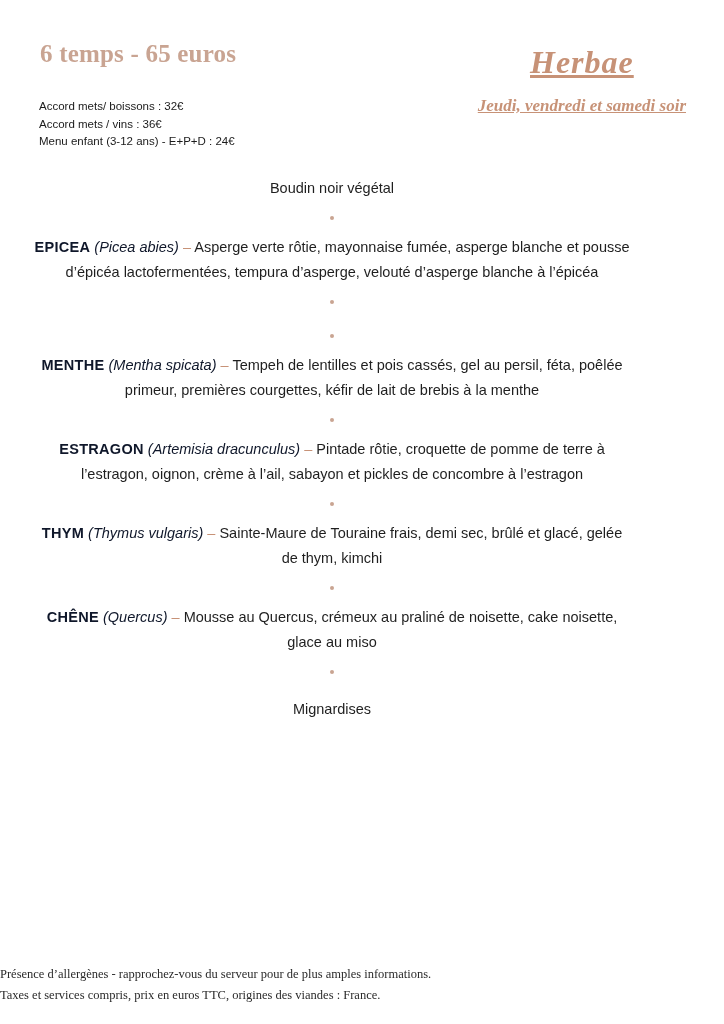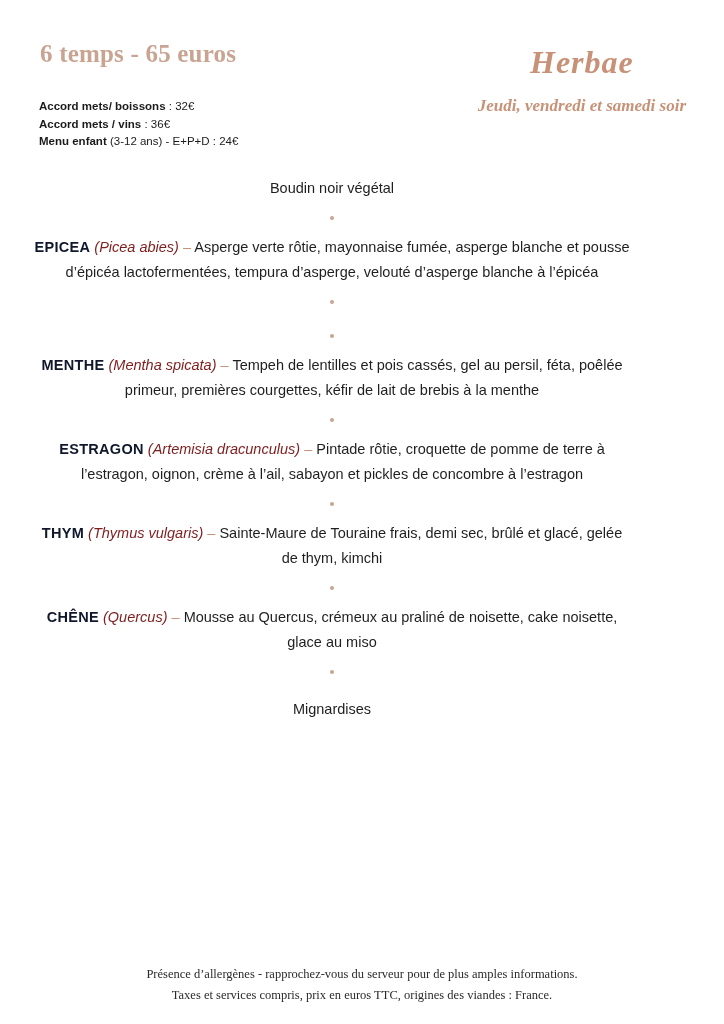--- a/index.html
+++ b/index.html
@@ -45,34 +45,35 @@
     left: 39px;
     top: 98px;
     font-size: 11.5px;
     color: #1b1b1b;
     line-height: 17.5px;
   }
   .price-line {
     white-space: nowrap;
   }
   .price-line .lbl {
-    font-weight: 700;
+    font-weight: 400;
     text-align: right;
   }
   .price-line .val {
     font-weight: 400;
   }
 
   .brand {
     position: absolute;
     right: 38px;
     top: 44px;
     text-align: center;
     font-family: "Liberation Serif", serif;
     color: #c79277;
+    text-decoration: underline;
   }
   .brand-name {
     font-size: 32px;
     font-style: italic;
     font-weight: 700;
     line-height: 36px;
     letter-spacing: 1px;
   }
   .brand-days {
     font-size: 17px;
@@ -103,21 +104,21 @@
   }
   .course-line {
     padding: 0 2px;
   }
   .course-name {
     color: #0f172a;
     font-weight: 700;
     letter-spacing: 0.3px;
   }
   .course-latin {
-    color: #7f1d1d;
+    color: #0f172a;
     font-style: italic;
   }
   .course-dash {
     color: #c79277;
   }
   .course-desc {
     color: #1f1f1f;
   }
 
   .dot-sep {
@@ -136,21 +137,21 @@
     border-radius: 50%;
     background: #c9a492;
   }
 
   
   .footer {
     position: absolute;
     left: 0;
     bottom: 18px;
     width: 724px;
-    text-align: center;
+    text-align: left;
     font-family: "Liberation Serif", serif;
     font-size: 12.5px;
     line-height: 21px;
     color: #2a2a2a;
   }
   .footer-line { white-space: nowrap; }
 </style>
 </head>
 <body>
 

